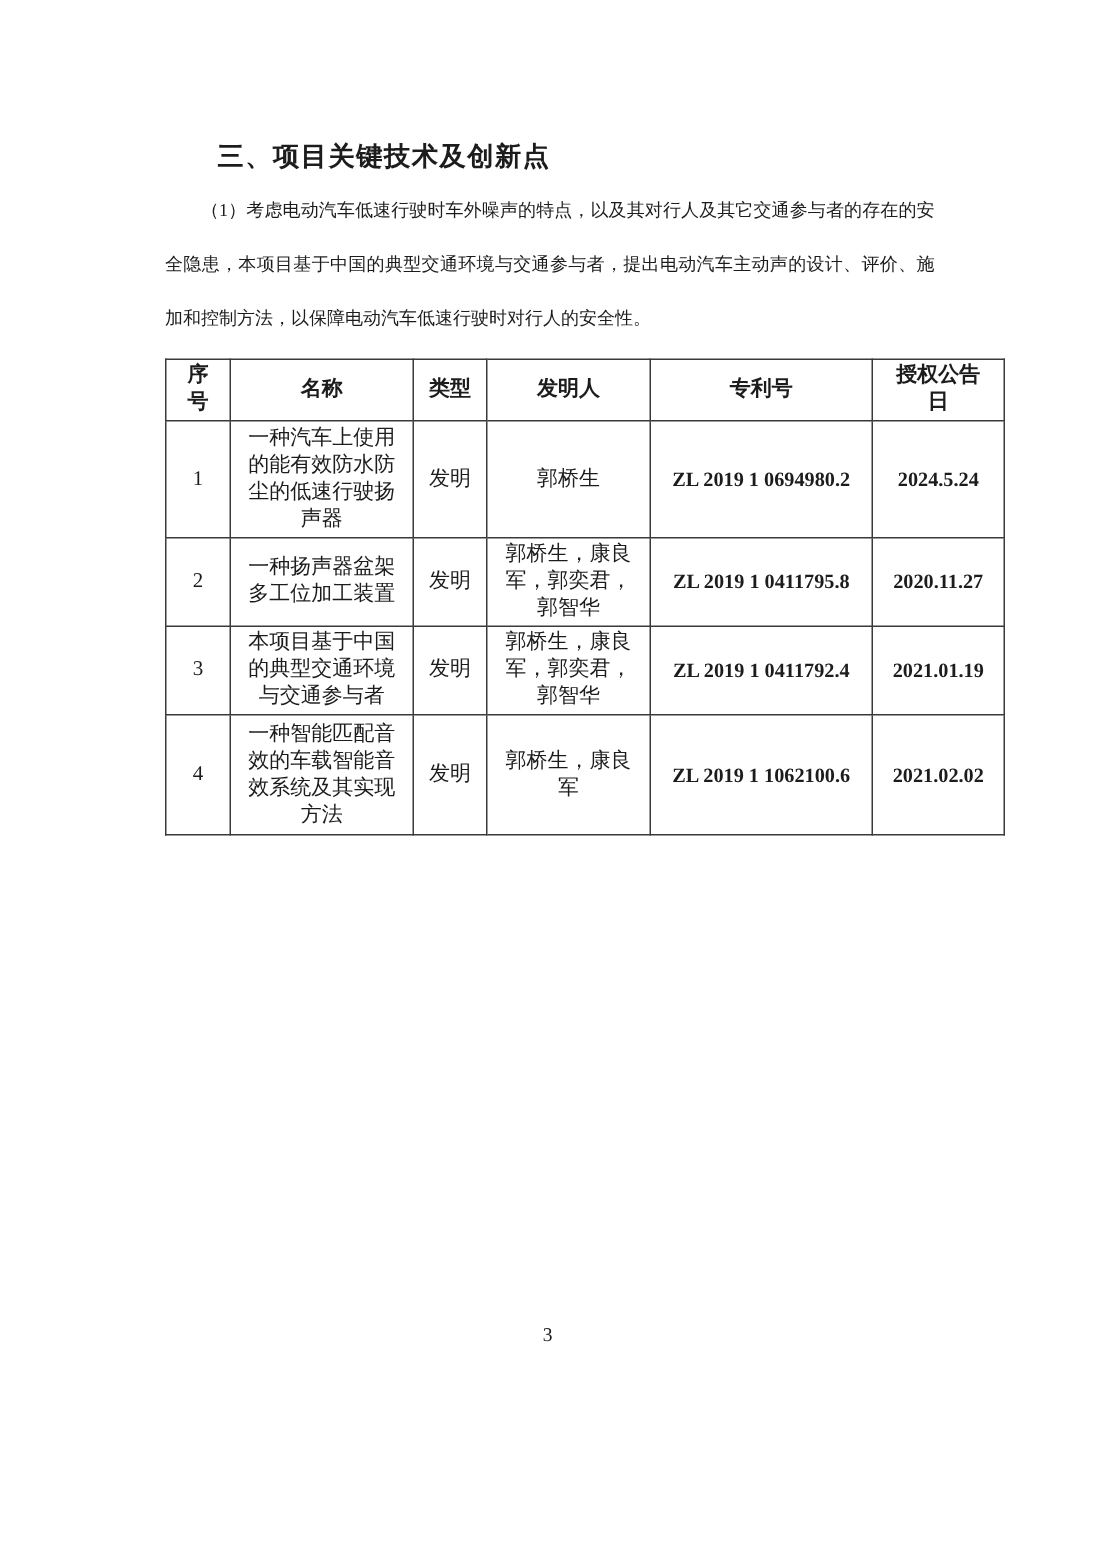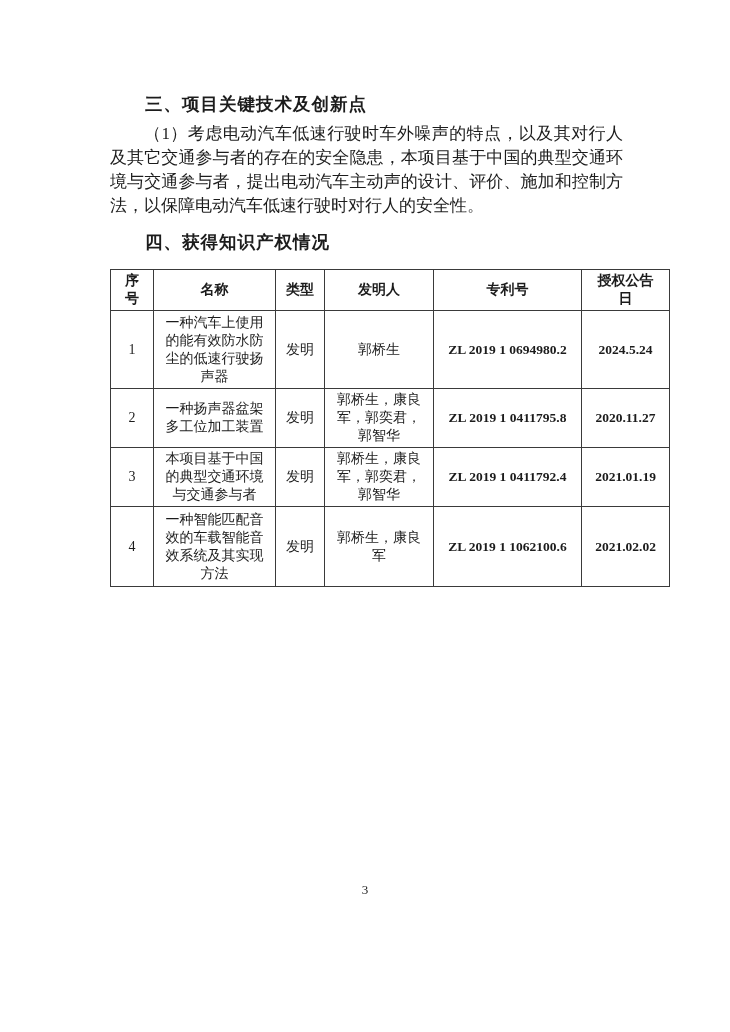--- a/index.html
+++ b/index.html
@@ -29,22 +29,22 @@
     line-height: 36px;
     margin: 0;
     text-indent: 2em;
     letter-spacing: 1px;
     white-space: nowrap;
   }
   .sec-heading.second {
     margin-top: 6px;
   }
   p.body-par {
-    font-size: 17px;
-    line-height: 24px;
+    font-size: 12px;
+    line-height: 36px;
     margin: 0 0 6px 0;
     text-indent: 2em;
     text-align: justify;
     text-justify: inter-ideograph;
   }
   table.patent-table {
     border-collapse: collapse;
     table-layout: fixed;
     width: 559px;
     margin-top: 9px;
@@ -97,21 +97,20 @@
 
 <div class="page">
   <div class="content">
 
     <h2 class="sec-heading">三、项目关键技术及创新点</h2>
 
     <p class="body-par">（1）考虑电动汽车低速行驶时车外噪声的特点，以及其对行人及其它交通参与者的存在的安全隐患，本项目基于中国的典型交通环境与交通参与者，提出电动汽车主动声的设计、评价、施加和控制方法，以保障电动汽车低速行驶时对行人的安全性。</p>
 
 
 
-    <h2 class="sec-heading second">四、获得知识产权情况</h2>
 
     <table class="patent-table">
       <colgroup>
         <col class="col-seq">
         <col class="col-name">
         <col class="col-type">
         <col class="col-inv">
         <col class="col-patent">
         <col class="col-date">
       </colgroup>

